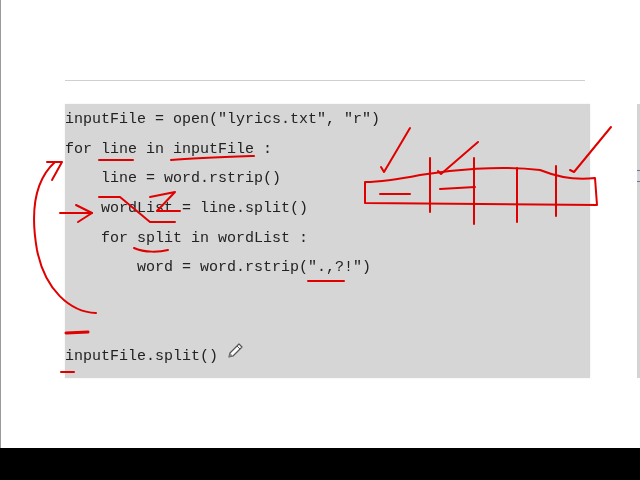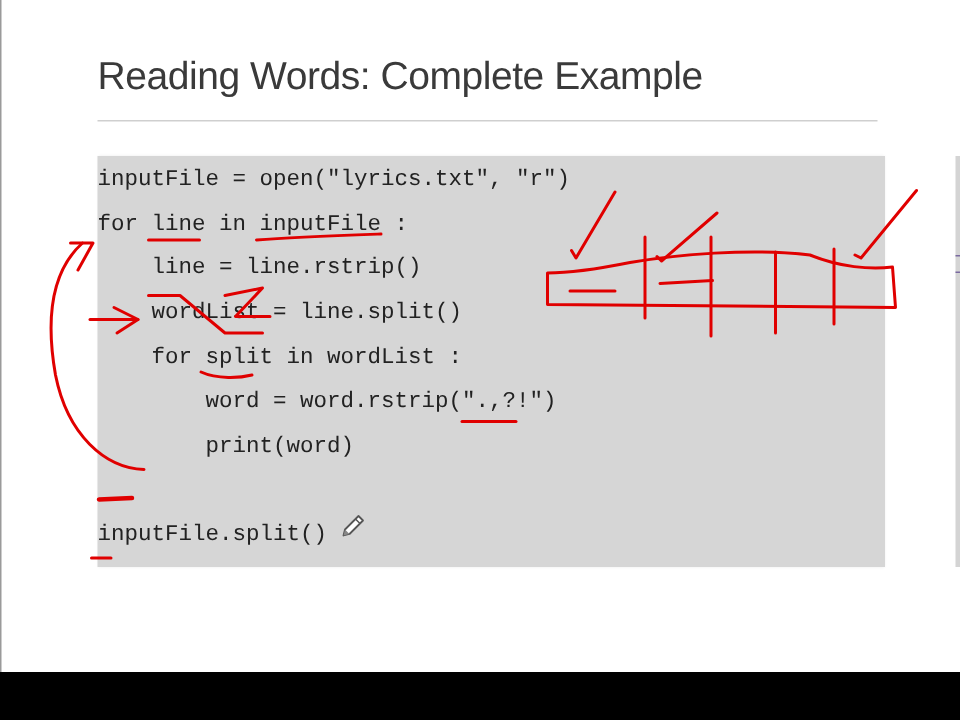--- a/index.html
+++ b/index.html
@@ -12,31 +12,29 @@
   .code-box { position:absolute; left:64px; top:104px; width:525px; height:274px; background:#d6d6d6; box-shadow:0 0 2px rgba(0,0,0,0.08); }
   .code-line { position:absolute; left:0; font-family:"Liberation Mono", monospace; font-size:15px; color:#222; white-space:pre; line-height:18px; }
   .pencil { position:absolute; left:226px; top:342px; width:18px; height:18px; }
   .ink { position:absolute; left:0; top:0; width:640px; height:480px; pointer-events:none; }
   .bottom-bar { position:absolute; left:0; top:448px; width:640px; height:32px; background:#000; }
 </style>
 </head>
 <body>
 
 <div class="slide">
-  <div class="title">Reading Words: Complete Example</div>
   <div class="title-rule"></div>
 
   <div class="code-box">
     <div class="code-line" style="top:7px">inputFile = open("lyrics.txt", "r")</div>
     <div class="code-line" style="top:37px">for line in inputFile :</div>
-    <div class="code-line" style="top:66px">    line = line.rstrip()</div>
+    <div class="code-line" style="top:66px">    line = word.rstrip()</div>
     <div class="code-line" style="top:96px">    wordList = line.split()</div>
     <div class="code-line" style="top:126px">    for split in wordList :</div>
     <div class="code-line" style="top:155px">        word = word.rstrip(".,?!")</div>
-    <div class="code-line" style="top:185px">        print(word)</div>
     <div class="code-line" style="top:215px"></div>
     <div class="code-line" style="top:244px">inputFile.split()</div>
   </div>
 
   <div class="next-slide-edge"></div>
   <div class="next-slide-mark"></div>
 </div>
 
 <svg class="pencil" viewBox="0 0 18 18">
   <path d="M3 15 L4 11 L13 2 L16 5 L7 14 Z" fill="#fff" stroke="#555" stroke-width="1.2" stroke-linejoin="round"></path>

